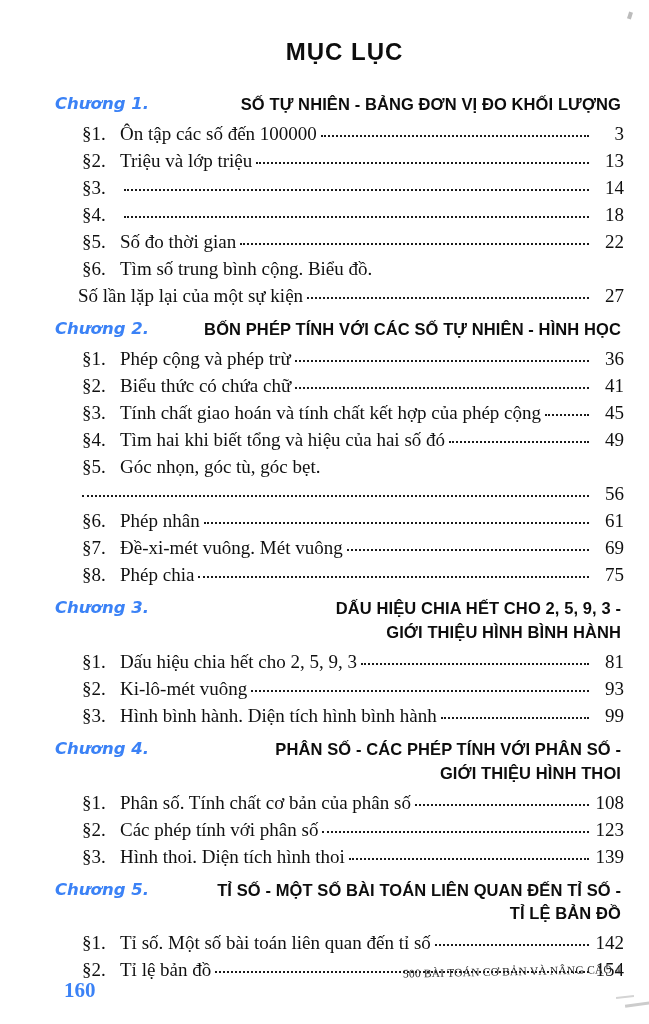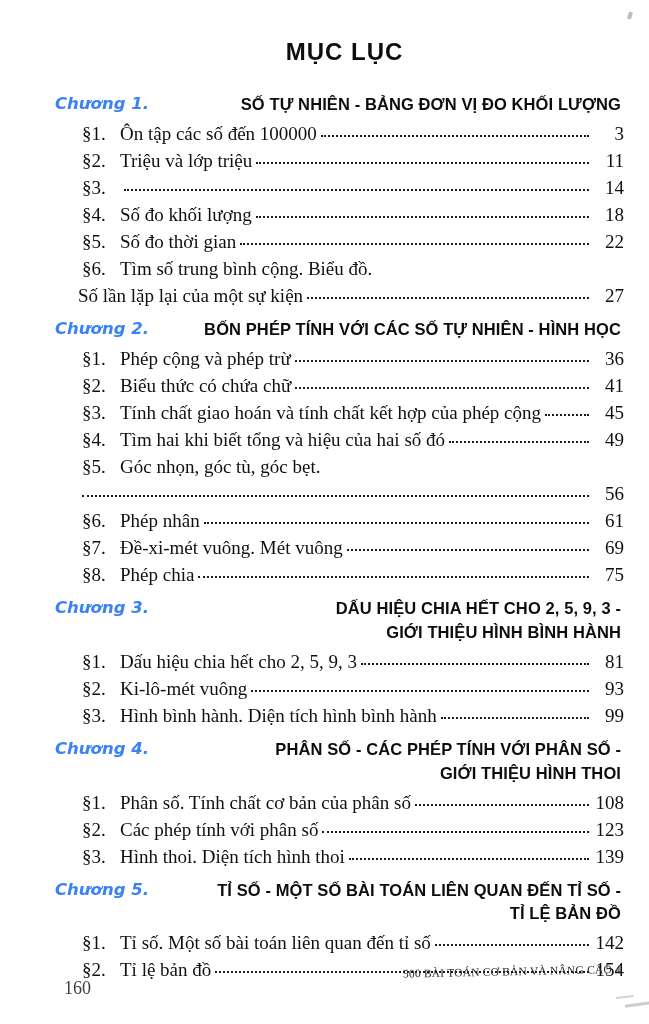--- a/index.html
+++ b/index.html
@@ -118,22 +118,23 @@
     white-space: nowrap;
   }
   
   .entry.cont { padding-left: 58px; }
 
   
   .folio {
     position: absolute;
     left: 44px;
     top: 978px;
-    font-size: 18px;
-    color: #404040;
+    font-size: 21px;
+    color: #3b82f6;
+    font-weight: bold;
   }
   .book-title {
     position: absolute;
     right: 48px;
     top: 963px;
     font-family: "Liberation Serif", "DejaVu Serif", serif;
     font-size: 11.5px;
     letter-spacing: 0.2px;
     color: #2a2a2a;
     transform: rotate(-1.2deg);
@@ -187,30 +188,29 @@
           <div class="entry">
             <span class="num">§1.</span>
             <span class="txt">Ôn tập các số đến 100000</span>
             <span class="leader"></span>
             <span class="pg">3</span>
           </div>
           <div class="entry">
             <span class="num">§2.</span>
             <span class="txt">Triệu và lớp triệu</span>
             <span class="leader"></span>
-            <span class="pg">11</span>
+            <span class="pg">13</span>
           </div>
           <div class="entry">
             <span class="num">§3.</span>
             <span class="leader"></span>
             <span class="pg">14</span>
           </div>
           <div class="entry">
             <span class="num">§4.</span>
-            <span class="txt">Số đo khối lượng</span>
             <span class="leader"></span>
             <span class="pg">18</span>
           </div>
           <div class="entry">
             <span class="num">§5.</span>
             <span class="txt">Số đo thời gian</span>
             <span class="leader"></span>
             <span class="pg">22</span>
           </div>
           <div class="entry noleader">

